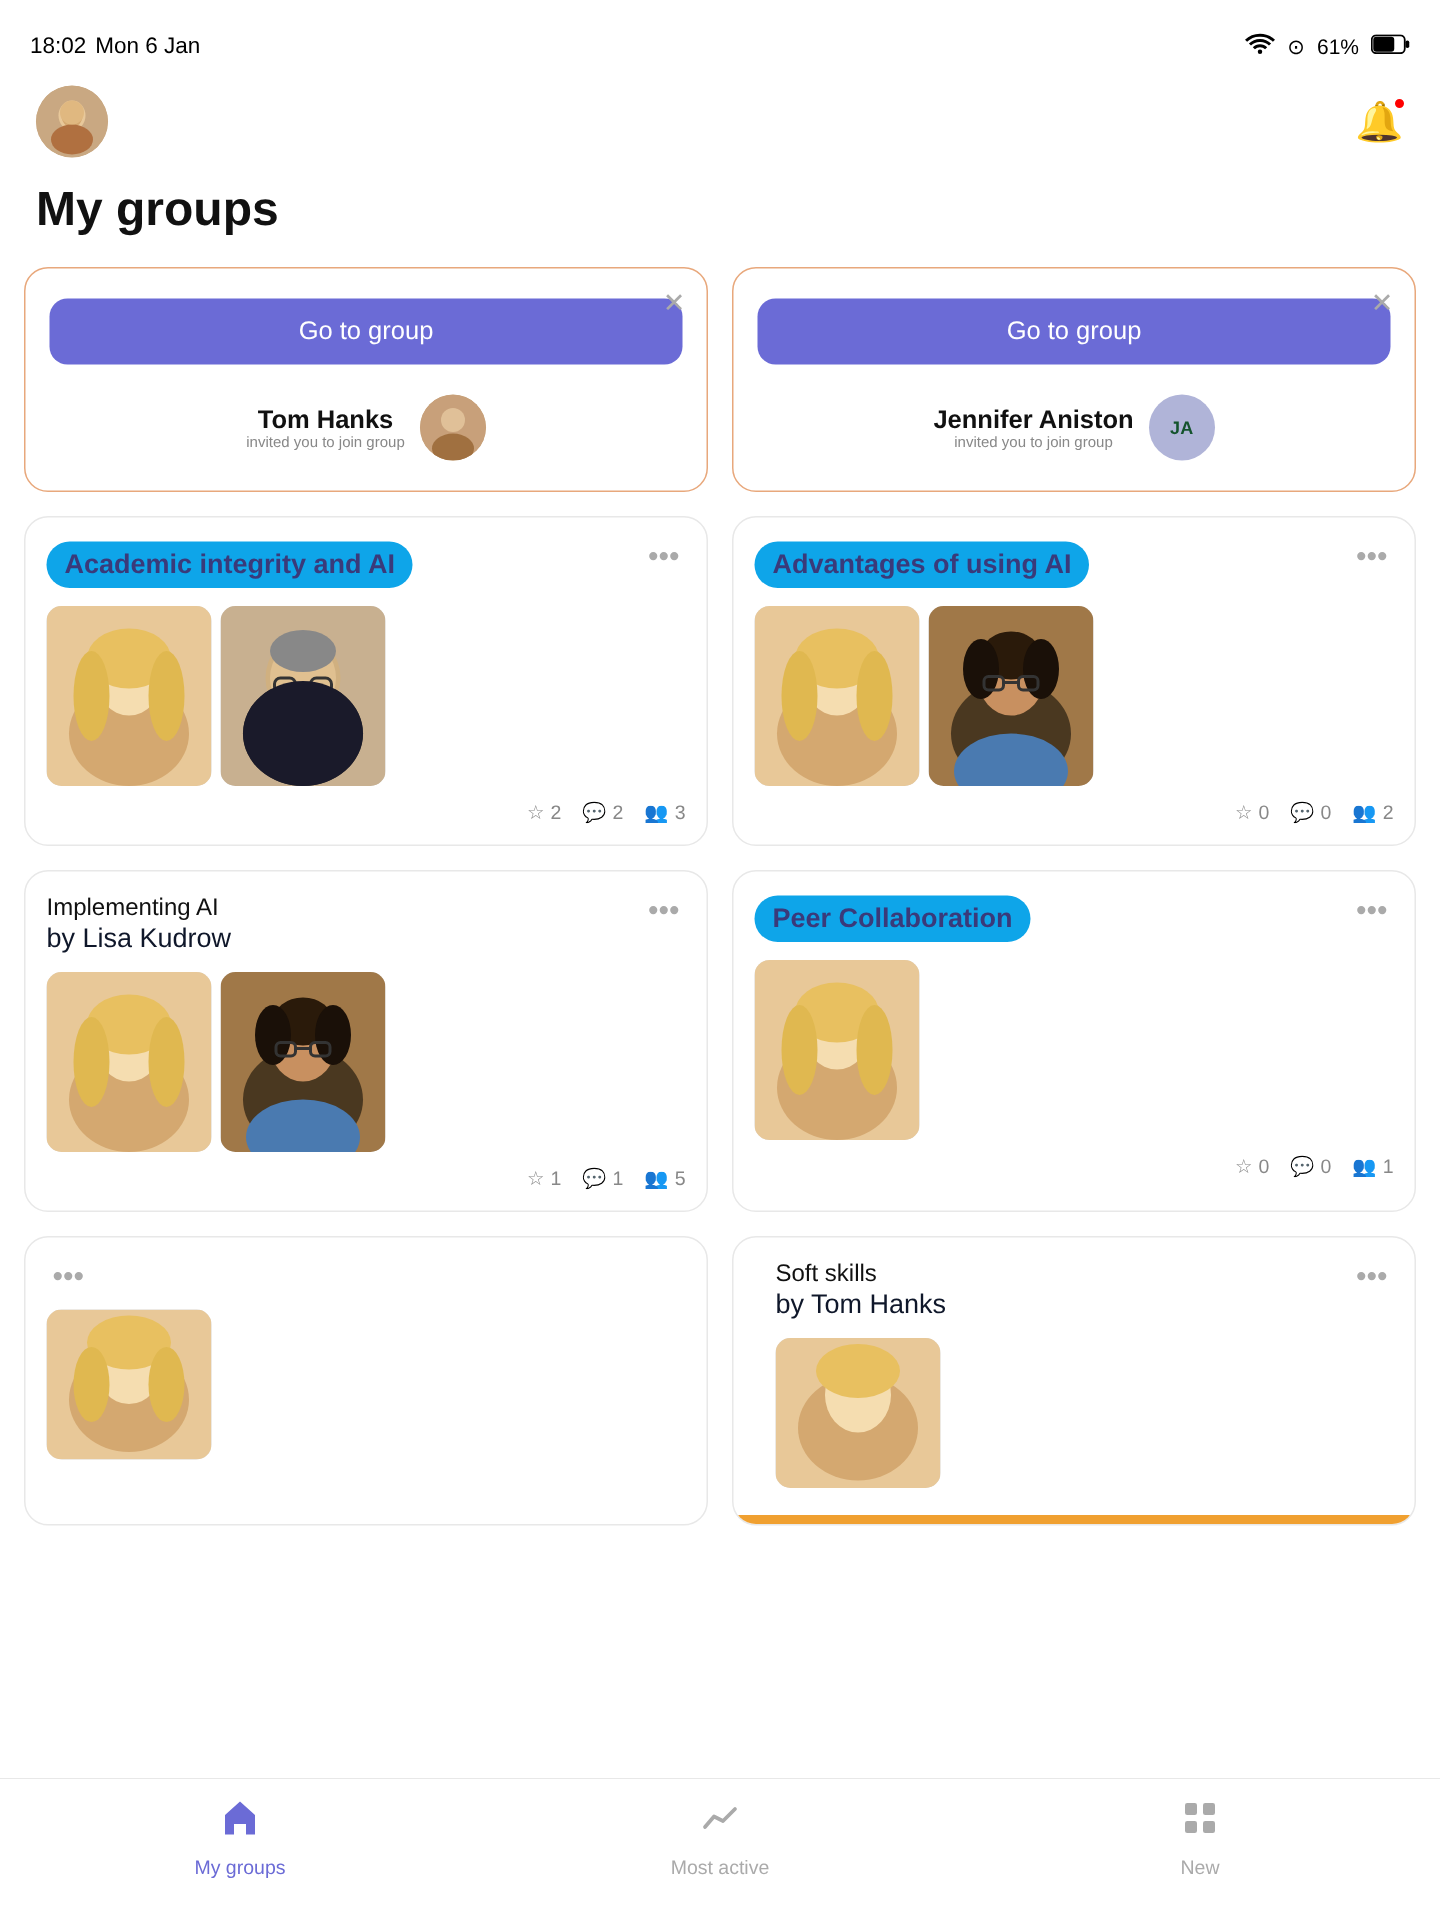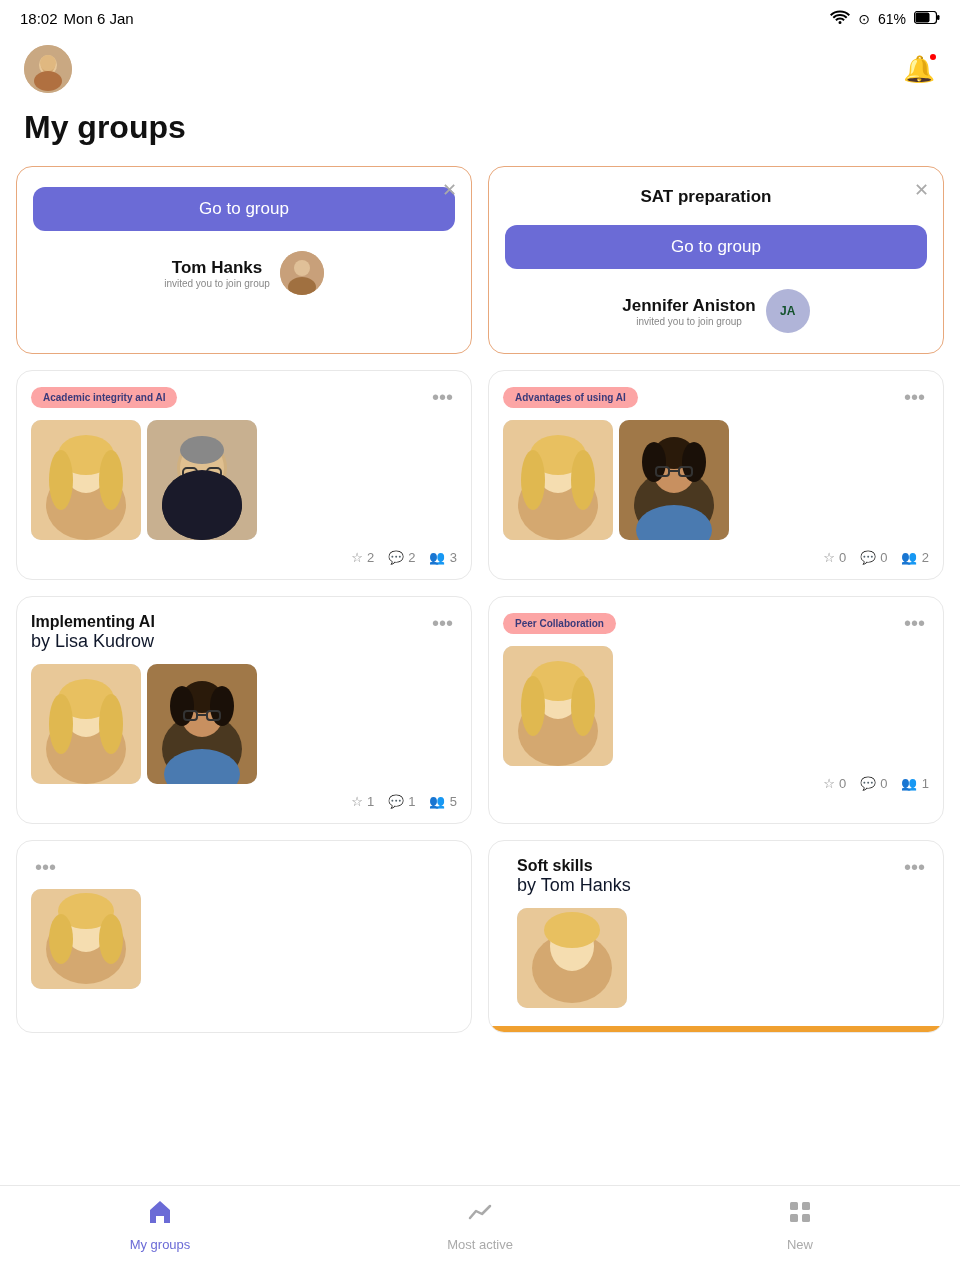--- a/index.html
+++ b/index.html
@@ -11,21 +11,21 @@
       min-height: 1280px;
       position: relative;
       overflow-x: hidden;
     }
 
     
     .status-bar {
       display: flex;
       justify-content: space-between;
       align-items: center;
-      padding: 10px 20px 8px;
+      padding: 22px 20px 8px;
       font-size: 15px;
       font-weight: 500;
     }
     .status-left { display: flex; align-items: center; gap: 6px; }
     .status-right { display: flex; align-items: center; gap: 8px; font-size: 14px; }
 
     
     .header {
       display: flex;
       justify-content: space-between;
@@ -139,32 +139,32 @@
       background: #fff;
       overflow: hidden;
     }
     .group-card-header {
       display: flex;
       justify-content: space-between;
       align-items: flex-start;
       margin-bottom: 12px;
     }
     .group-tag {
-      background: #fca5a5;
+      background: #0ea5e9;
       color: #3a3a7a;
       border-radius: 20px;
       padding: 5px 12px;
-      font-size: 10px;
+      font-size: 18px;
       font-weight: 600;
       max-width: 80%;
     }
     .group-title-block { }
     .group-name {
       font-size: 16px;
-      font-weight: 700;
+      font-weight: 400;
       color: #111;
     }
     .group-author {
       font-size: 18px;
       color: #0f172a;
     }
     .more-btn {
       color: #aaa;
       font-size: 20px;
       cursor: pointer;
@@ -303,21 +303,20 @@
           <circle cx="22" cy="22" r="22" fill="#c8a07a"></circle>
           <circle cx="22" cy="17" r="8" fill="#e0c098"></circle>
           <ellipse cx="22" cy="36" rx="14" ry="10" fill="#a07040"></ellipse>
         </svg>
       </div>
     </div>
   </div>
 
   <div class="invite-card">
     <button class="close-btn">✕</button>
-    <div class="invite-card-title">SAT preparation</div>
     <button class="go-to-group-btn">Go to group</button>
     <div class="invite-footer">
       <div class="invite-footer-text">
         <div class="invite-name">Jennifer Aniston</div>
         <div class="invite-sub">invited you to join group</div>
       </div>
       <div class="inviter-avatar initials">
         <span style="font-size:12px;font-weight:700;color:#14532d;">JA</span>
       </div>
     </div>

